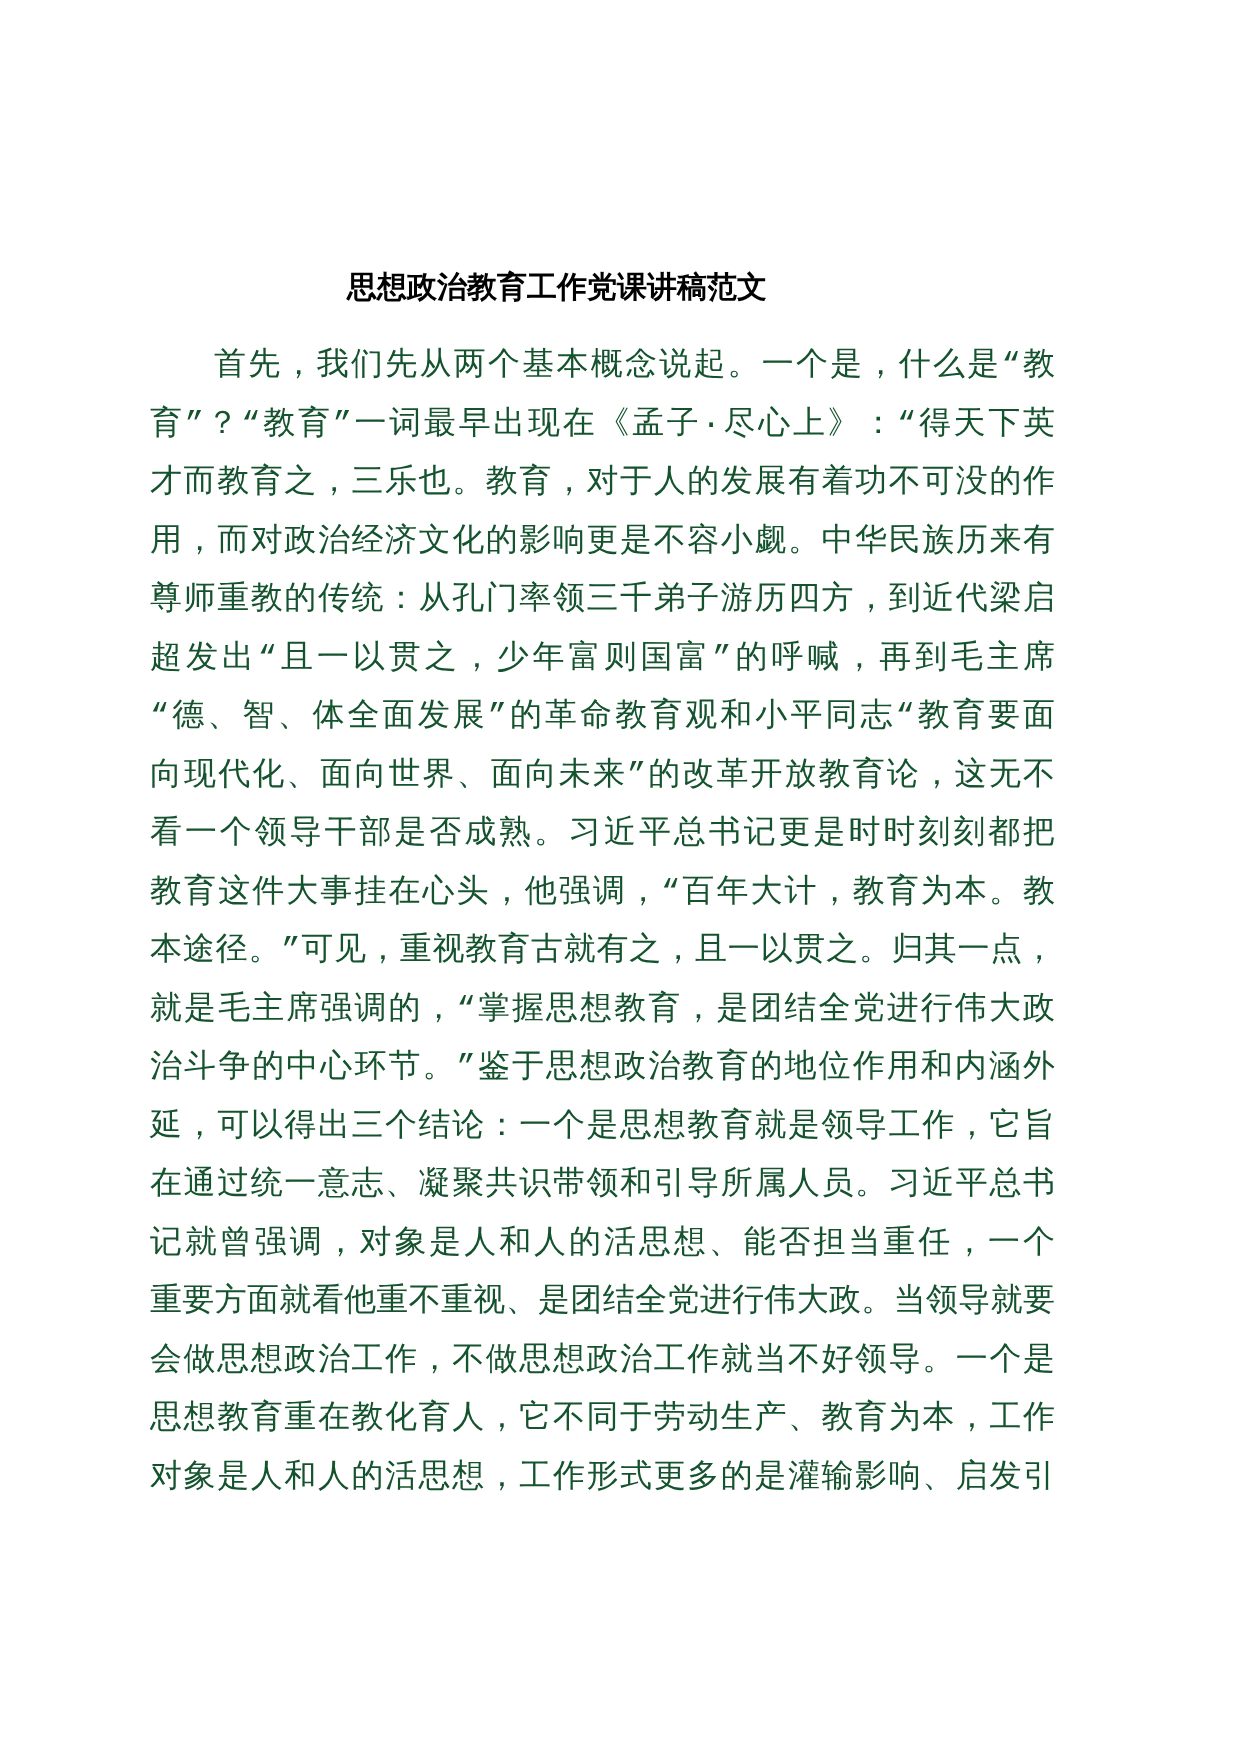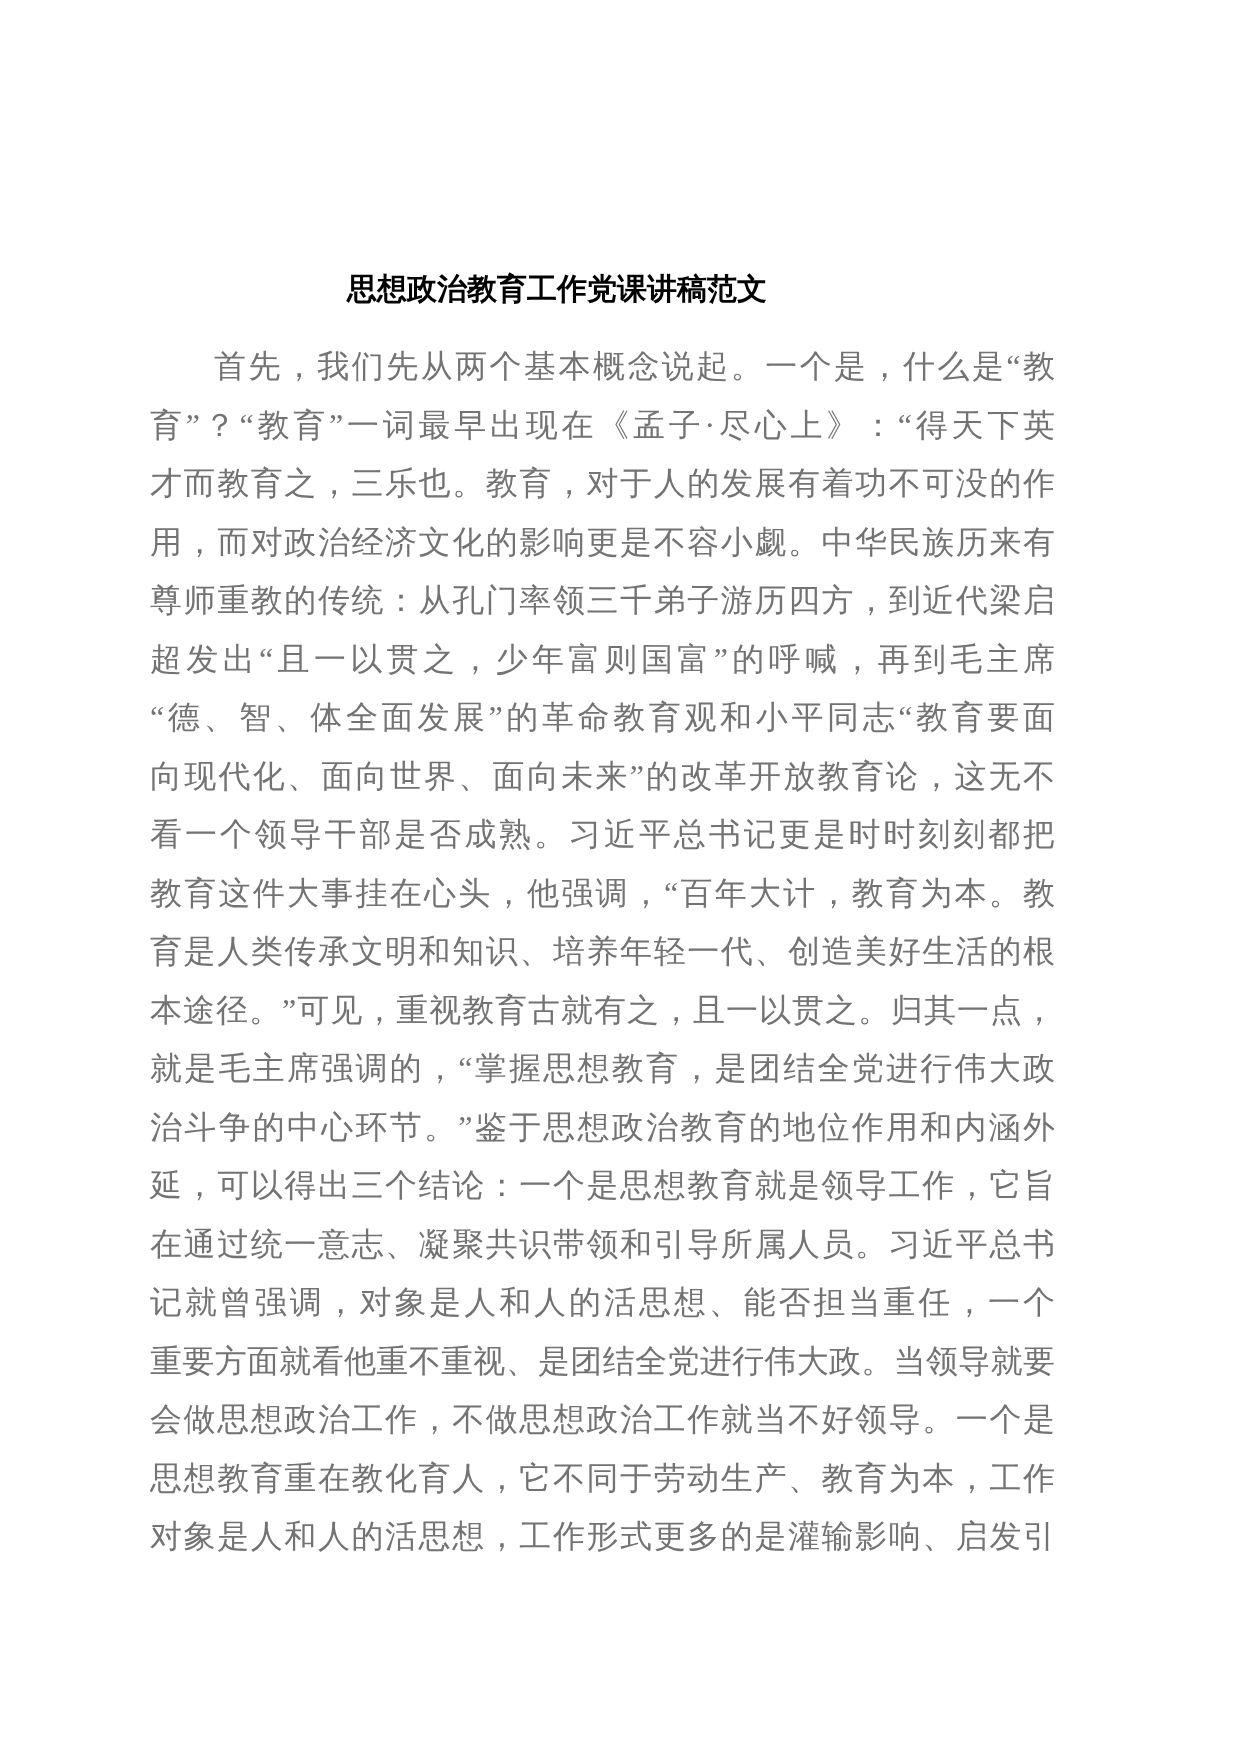--- a/index.html
+++ b/index.html
@@ -6,42 +6,42 @@
     margin: 0;
     padding: 0;
     background: #ffffff;
   }
   .page {
     position: relative;
     width: 1240px;
     height: 1668px;
     background: #ffffff;
     color: #000000;
-    font-family: Liberation Serif, serif;
+    font-family: Liberation Mono, monospace;
     overflow: hidden;
   }
   .doc-title {
     position: absolute;
     top: 271px;
     left: 0;
     width: 1114px;
     margin: 0;
     text-align: center;
     font-size: 30px;
     line-height: 36px;
     font-weight: 700;
     color: #000000;
   }
   .doc-body {
     position: absolute;
     top: 337px;
     left: 150px;
     width: 905px;
     font-size: 32px;
-    color: #737373;
+    color: #14532d;
   }
   .body-line {
     height: 58.5px;
     line-height: 58.5px;
     text-align: justify;
     text-align-last: justify;
     overflow: visible;
   }
   .body-line.first {
     text-indent: 2em;
@@ -58,21 +58,20 @@
     <div class="body-line first">首先，我们先从两个基本概念说起。一个是，什么是“教</div>
     <div class="body-line">育”？“教育”一词最早出现在《孟子·尽心上》：“得天下英</div>
     <div class="body-line">才而教育之，三乐也。教育，对于人的发展有着功不可没的作</div>
     <div class="body-line">用，而对政治经济文化的影响更是不容小觑。中华民族历来有</div>
     <div class="body-line">尊师重教的传统：从孔门率领三千弟子游历四方，到近代梁启</div>
     <div class="body-line">超发出“且一以贯之，少年富则国富”的呼喊，再到毛主席</div>
     <div class="body-line">“德、智、体全面发展”的革命教育观和小平同志“教育要面</div>
     <div class="body-line">向现代化、面向世界、面向未来”的改革开放教育论，这无不</div>
     <div class="body-line">看一个领导干部是否成熟。习近平总书记更是时时刻刻都把</div>
     <div class="body-line">教育这件大事挂在心头，他强调，“百年大计，教育为本。教</div>
-    <div class="body-line">育是人类传承文明和知识、培养年轻一代、创造美好生活的根</div>
     <div class="body-line">本途径。”可见，重视教育古就有之，且一以贯之。归其一点，</div>
     <div class="body-line">就是毛主席强调的，“掌握思想教育，是团结全党进行伟大政</div>
     <div class="body-line">治斗争的中心环节。”鉴于思想政治教育的地位作用和内涵外</div>
     <div class="body-line">延，可以得出三个结论：一个是思想教育就是领导工作，它旨</div>
     <div class="body-line">在通过统一意志、凝聚共识带领和引导所属人员。习近平总书</div>
     <div class="body-line">记就曾强调，对象是人和人的活思想、能否担当重任，一个</div>
     <div class="body-line">重要方面就看他重不重视、是团结全党进行伟大政。当领导就要</div>
     <div class="body-line">会做思想政治工作，不做思想政治工作就当不好领导。一个是</div>
     <div class="body-line">思想教育重在教化育人，它不同于劳动生产、教育为本，工作</div>
     <div class="body-line">对象是人和人的活思想，工作形式更多的是灌输影响、启发引</div>

